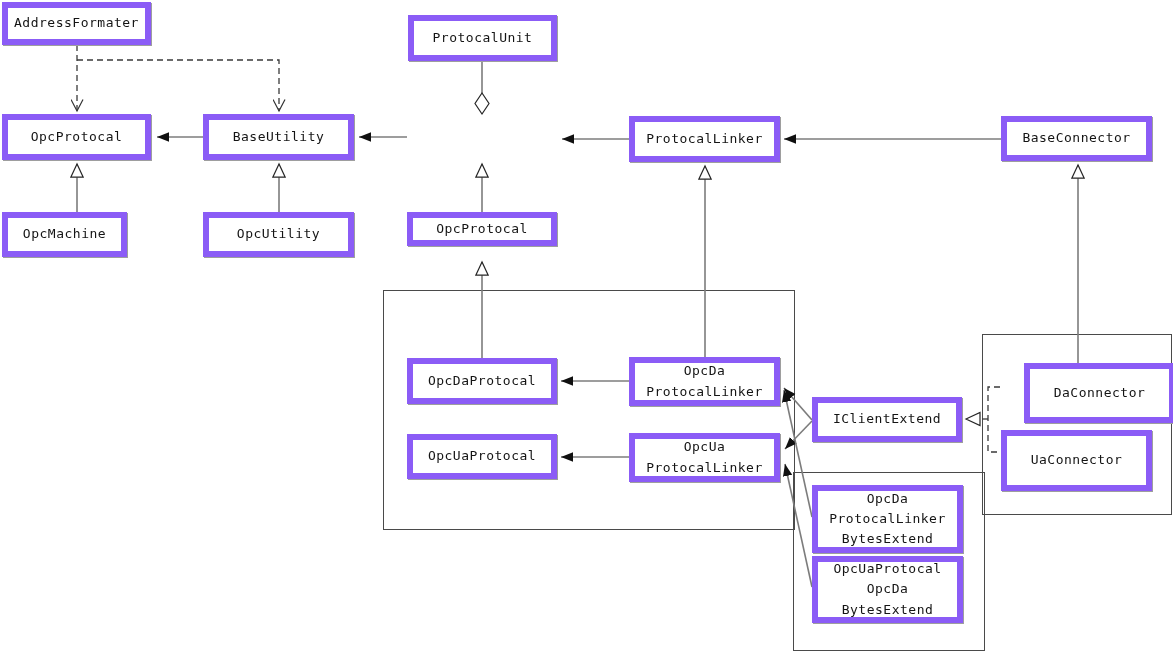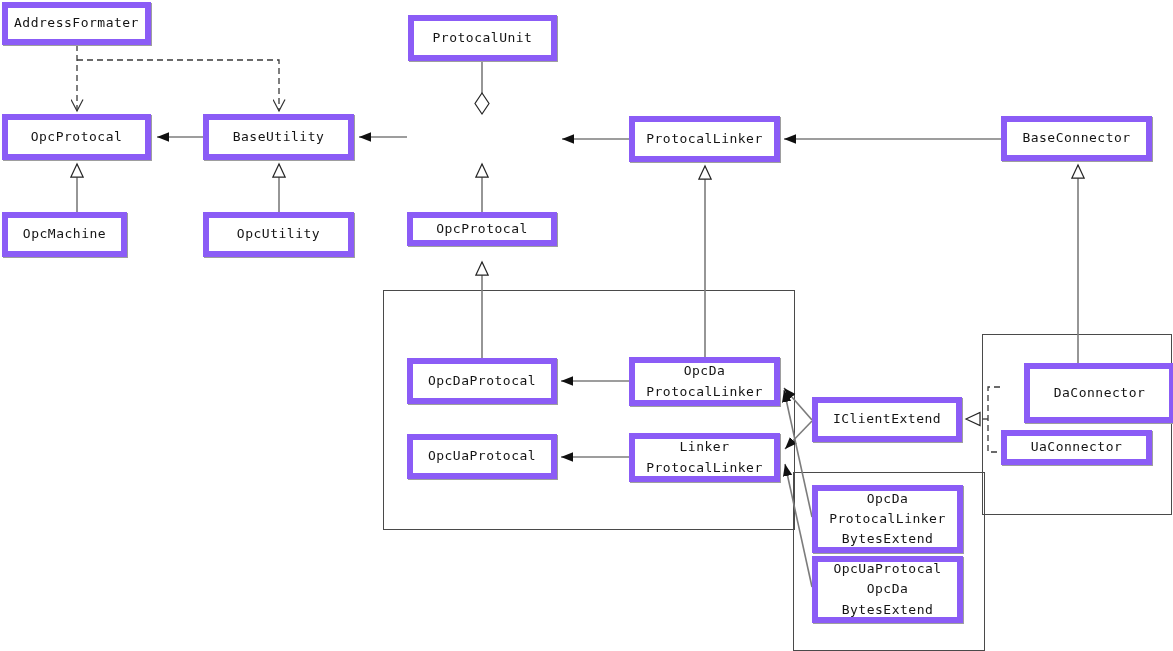--- a/index.html
+++ b/index.html
@@ -146,33 +146,33 @@
   <div class="node" style="left:407px;top:434px;width:150px;height:45px">
     <span>OpcUaProtocal</span>
   </div>
 
   <div class="node" style="left:629px;top:357px;width:151px;height:49px">
     <span>OpcDa</span>
     <span>ProtocalLinker</span>
   </div>
 
   <div class="node" style="left:629px;top:433px;width:151px;height:49px">
-    <span>Linker</span>
+    <span>OpcUa</span>
     <span>ProtocalLinker</span>
   </div>
 
   <div class="node" style="left:812px;top:397px;width:150px;height:45px">
     <span>IClientExtend</span>
   </div>
 
   <div class="node" style="left:1024px;top:363px;width:151px;height:60px">
     <span>DaConnector</span>
   </div>
 
-  <div class="node" style="left:1001px;top:430px;width:151px;height:35px">
+  <div class="node" style="left:1001px;top:430px;width:151px;height:61px">
     <span>UaConnector</span>
   </div>
 
   <div class="node" style="left:812px;top:485px;width:151px;height:68px">
     <span>OpcDa</span>
     <span>ProtocalLinker</span>
     <span>BytesExtend</span>
   </div>
 
   <div class="node" style="left:812px;top:556px;width:151px;height:67px">

